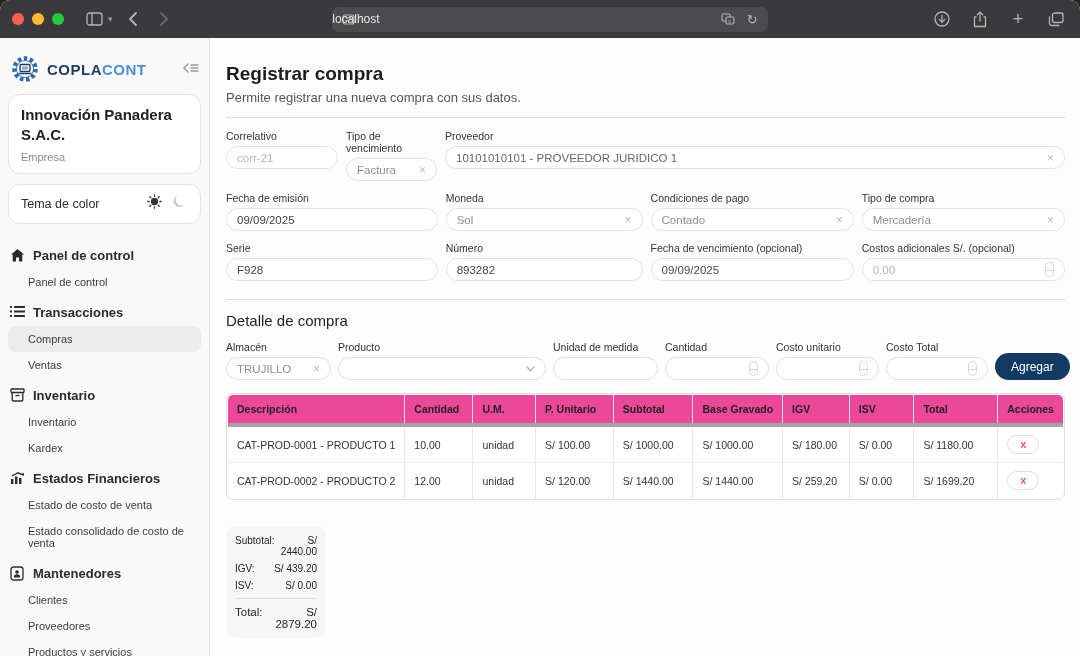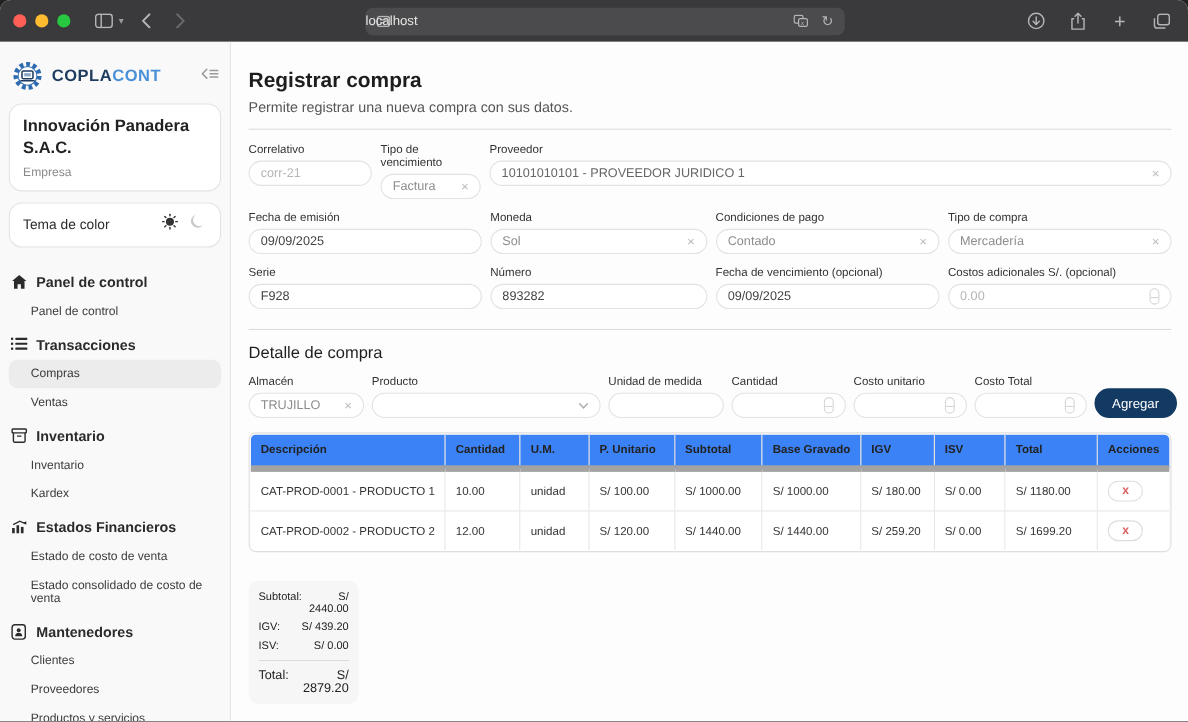--- a/index.html
+++ b/index.html
@@ -68,21 +68,21 @@
   .chev-down { margin-left:auto; color:#b0b0b0; display:flex; }
 
   
   .section-title { font-size:15px; font-weight:normal; color:#1e1e1e; margin:8px 0 12px 0; }
   .detail-row { display:grid; grid-template-columns:105px 208px 105px 104px 103px 102px auto; gap:7px; align-items:end; margin-bottom:13px; }
   .btn-add { background:#133a63; color:#fff; border:none; border-radius:999px; height:27px; padding:0 16px; font-size:12px; cursor:pointer; font-family:inherit; }
 
   
   table.det { width:100%; border-collapse:collapse; border:1px solid #dedede; border-radius:6px; overflow:hidden; }
   .tbl-wrap { border:1px solid #dedede; border-radius:7px; overflow:hidden; background:#fff; }
-  table.det th { background:#3b82f6; font-size:10.5px; font-weight:bold; color:#222; text-align:left; padding:8px 9px; border-right:1px solid #e2e2e2; border-bottom:6px solid #a3a3a3; white-space:nowrap; }
+  table.det th { background:#ec4899; font-size:10.5px; font-weight:bold; color:#222; text-align:left; padding:8px 9px; border-right:1px solid #e2e2e2; border-bottom:4px solid #a3a3a3; white-space:nowrap; }
   table.det td { font-size:10.5px; color:#333; padding:8px 9px; border-right:1px solid #e8e8e8; border-bottom:1px solid #e8e8e8; background:#fff; white-space:nowrap; }
   table.det tr:last-child td { border-bottom:none; }
   table.det th:last-child, table.det td:last-child { border-right:none; }
   .btn-del { border:1px solid #ddd; background:#fff; border-radius:999px; color:#e05c5c; font-size:11px; font-weight:bold; padding:2px 12px; cursor:pointer; font-family:inherit; line-height:1.2; }
 
   
   .totals-wrap { display:flex; margin-top:26px; }
   .totals { width:100px; background:#f6f6f6; border-radius:9px; padding:9px 9px 8px 9px; }
   .trow { display:flex; justify-content:space-between; font-size:10px; color:#222; margin-bottom:6px; }
   .trow .tv { text-align:right; }

